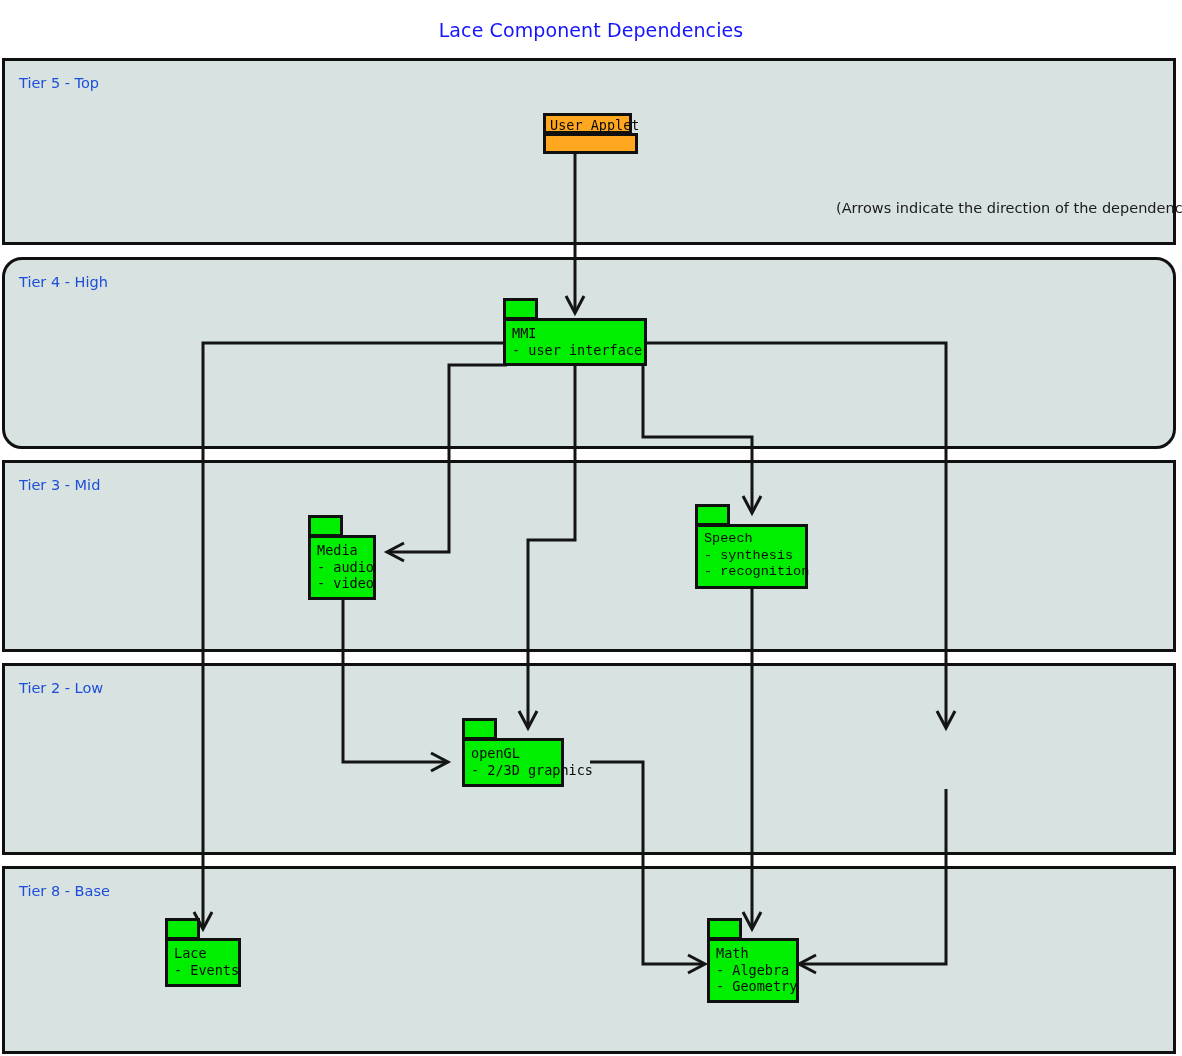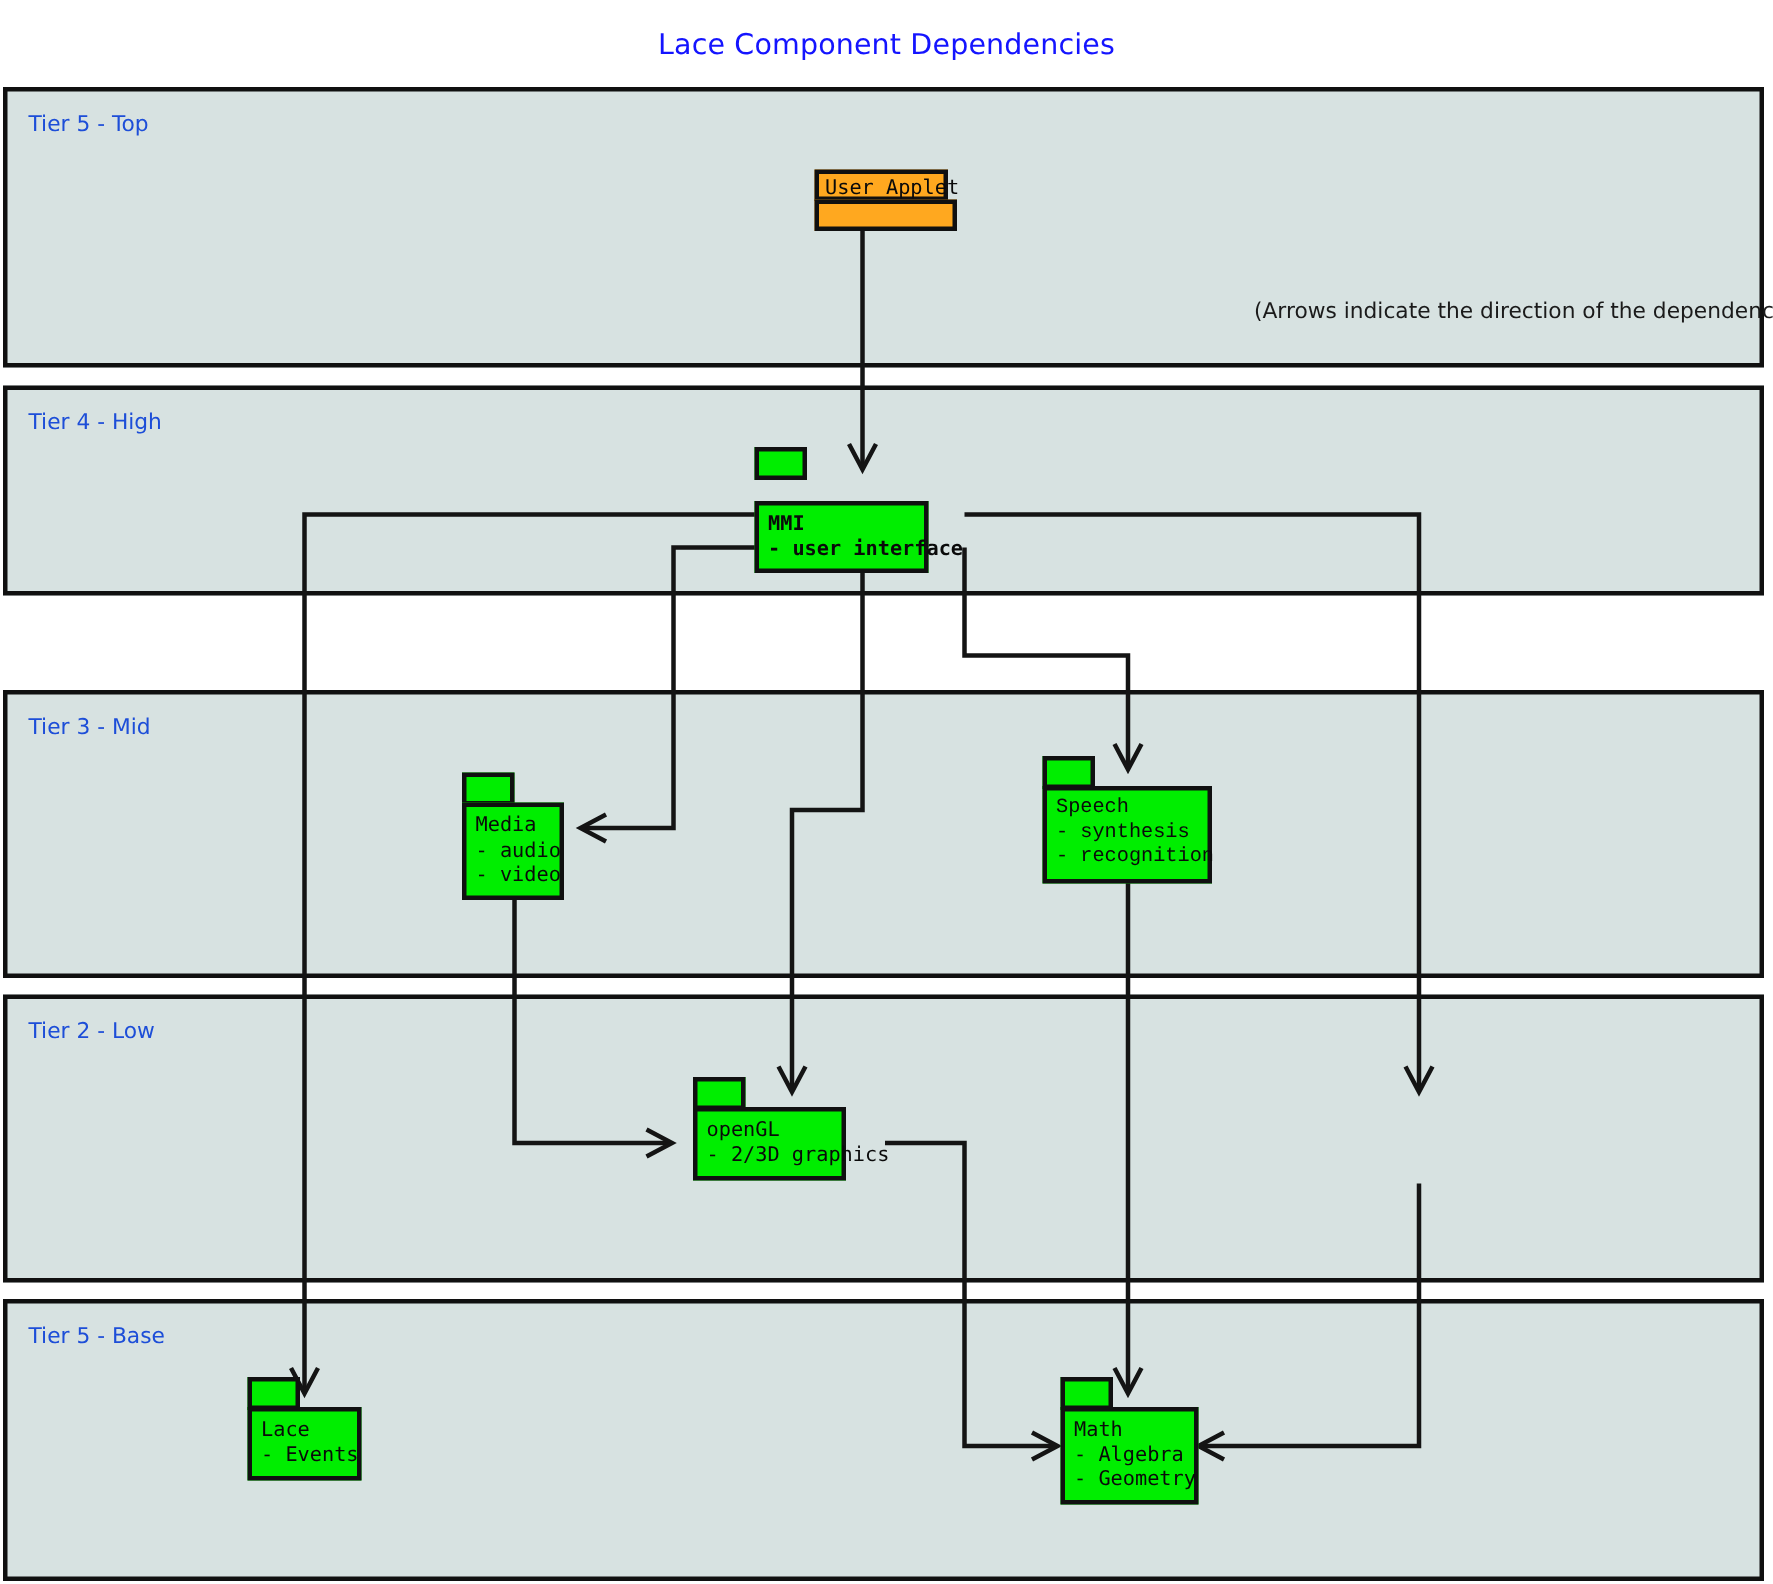--- a/index.html
+++ b/index.html
@@ -61,31 +61,31 @@
 </head>
 <body>
 
 <div id="stage">
 
   <div id="title">Lace Component Dependencies</div>
 
   <div class="tier" style="top:58px;height:187px;">
     <span class="tier-label">Tier 5 - Top</span>
   </div>
-  <div class="tier" style="top:257px;height:140px;">
+  <div class="tier" style="top:257px;height:192px;border-radius:20px;">
     <span class="tier-label">Tier 4 - High</span>
   </div>
   <div class="tier" style="top:460px;height:192px;">
     <span class="tier-label">Tier 3 - Mid</span>
   </div>
   <div class="tier" style="top:663px;height:192px;">
     <span class="tier-label">Tier 2 - Low</span>
   </div>
   <div class="tier" style="top:866px;height:188px;">
-    <span class="tier-label">Tier 5 - Base</span>
+    <span class="tier-label">Tier 8 - Base</span>
   </div>
 
   <div id="note">(Arrows indicate the direction of the dependency)</div>
 
   <svg id="links" viewBox="0 0 1182 1056">
 
     <path d="M575,153 L575,312"></path>
     <polyline class="head" points="566,296 575,313 584,296"></polyline>
 
     <path d="M507,343 L203,343 L203,928"></path>
@@ -116,21 +116,21 @@
     <polyline class="head" points="816,955 799,964 816,973"></polyline>
   </svg>
 
   <div class="pkg applet orange" style="left:527px;top:113px;width:95px;height:41px;margin-left:16px;">
     <div class="lblbox" style="left:0;top:0;width:89px;height:21px;">User Applet</div>
     <div class="btm" style="left:0;top:20px;width:95px;height:21px;"></div>
   </div>
 
   <div class="pkg green" style="left:503px;top:298px;width:140px;height:68px;">
     <div class="tab" style="width:35px;height:22px;"></div>
-    <div class="body" style="top:36px;width:116px;height:48px;font-weight:bold;"><span>MMI</span><br><span>- user interface</span></div>
+    <div class="body" style="top:20px;width:144px;height:48px;"><span>MMI</span><br><span>- user interface</span></div>
   </div>
 
   <div class="pkg green" style="left:308px;top:515px;width:68px;height:85px;">
     <div class="tab" style="width:35px;height:22px;"></div>
     <div class="body" style="top:20px;width:68px;height:65px;"><span>Media</span><br><span>- audio</span><br><span>- video</span></div>
   </div>
 
   <div class="pkg green" style="left:695px;top:504px;width:113px;height:85px;">
     <div class="tab" style="width:35px;height:22px;"></div>
     <div class="body" style="top:20px;width:113px;height:65px;font-family:Liberation Mono, monospace;"><span>Speech</span><br><span>- synthesis</span><br><span>- recognition</span></div>

